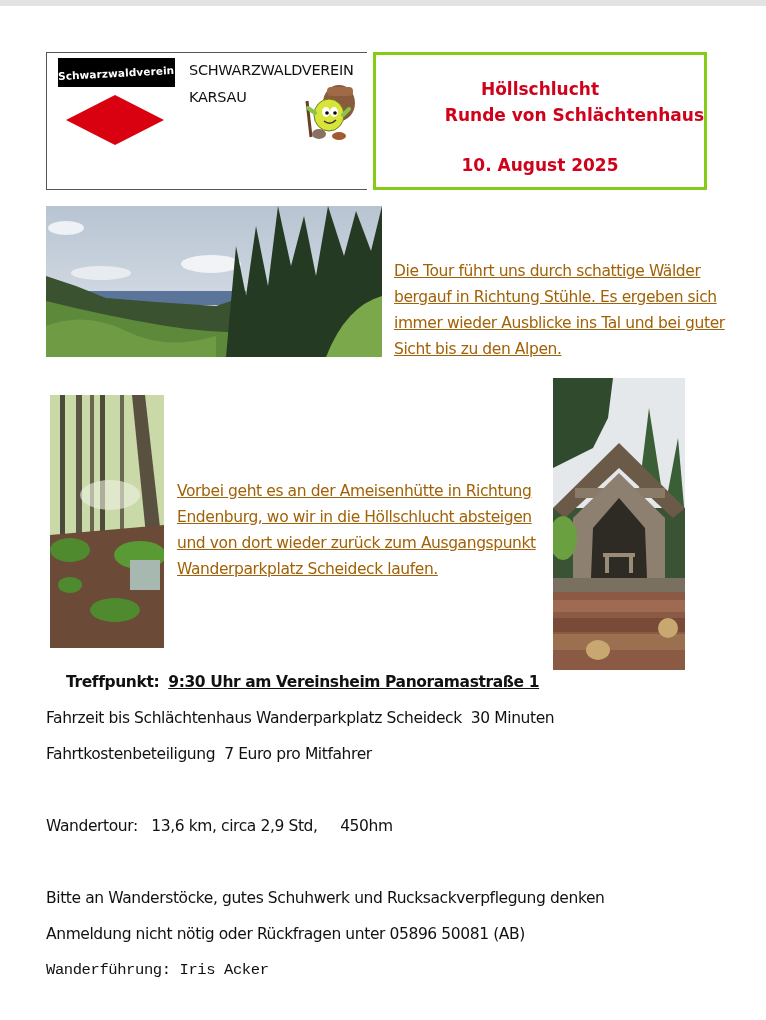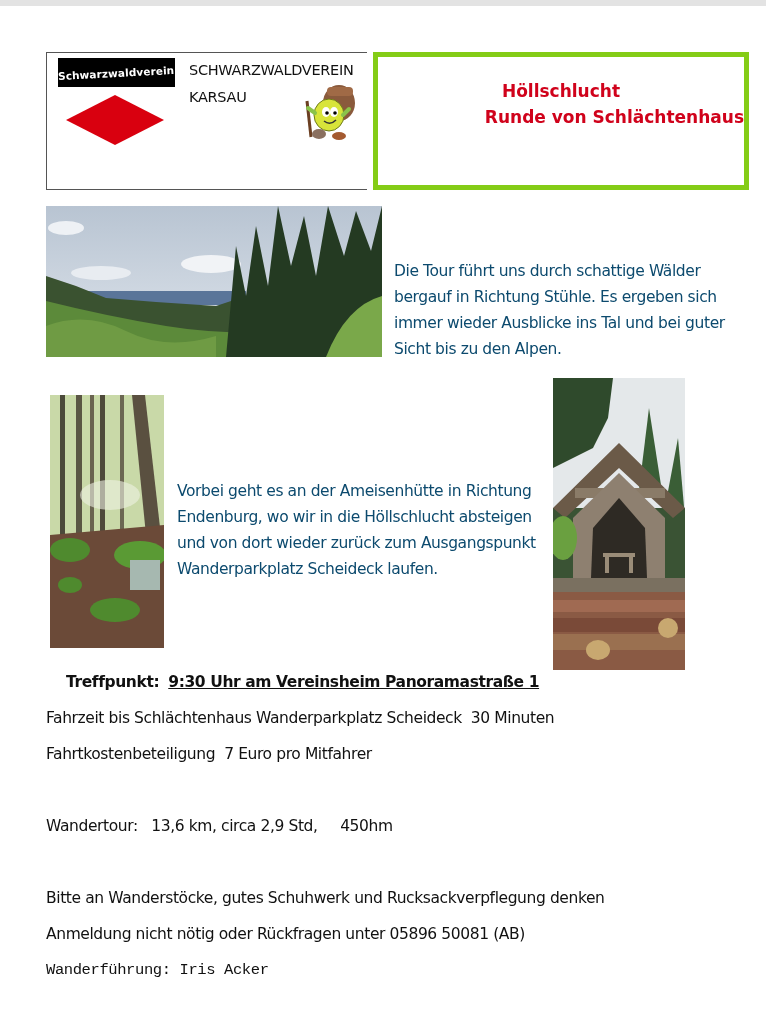--- a/index.html
+++ b/index.html
@@ -7,22 +7,22 @@
     body { font-family: "Liberation Sans", sans-serif; color: #111; position: relative; }
 
     .topbar { position: absolute; left: 0; top: 0; width: 766px; height: 6px; background: #e3e3e3; }
 
     
     .hdr-left {
       position: absolute; left: 46px; top: 52px; width: 321px; height: 138px;
       border-left: 1px solid #555; border-bottom: 1px solid #555; border-top: 1px solid #555;
     }
     .hdr-right {
-      position: absolute; left: 373px; top: 52px; width: 376px; height: 138px;
-      border: 5px solid #84cc16;
+      position: absolute; left: 373px; top: 52px; width: 334px; height: 138px;
+      border: 3px solid #84cc16;
     }
     .logo-box {
       position: absolute; left: 11px; top: 5px; width: 117px; height: 29px;
       background: #000; display: flex; align-items: center; justify-content: center;
     }
     .logo-text {
       color: #fff; font-family: "DejaVu Sans", sans-serif; font-weight: bold; font-size: 10.5px;
       transform: rotate(-3deg); letter-spacing: 0.1px;
     }
     .diamond { position: absolute; left: 18px; top: 41px; }
@@ -40,22 +40,22 @@
     .title-line1 { position: absolute; left: 0; right: 0; top: 24px; }
     .title-line2 { position: absolute; left: 0; right: 0; top: 50px; text-align: right; }
     .title-date { position: absolute; left: 0; right: 0; top: 100px; }
 
     
     .photo { position: absolute; overflow: hidden; }
     .photo svg { display: block; }
 
     
     .para {
-      position: absolute; font-size: 15.5px; line-height: 26px; color: #0c4a6e;
-      font-family: "DejaVu Sans", sans-serif; letter-spacing: -0.4px;
+      position: absolute; font-size: 15.5px; line-height: 26px; color: #a16207;
+      font-family: "DejaVu Sans", sans-serif; letter-spacing: -0.4px; text-decoration: underline;
     }
     .para1 { left: 394px; top: 258px; width: 345px; }
     .para2 { left: 177px; top: 478px; width: 370px; }
 
     .line {
       position: absolute; left: 46px; font-size: 15.5px; color: #111;
       font-family: "DejaVu Sans", sans-serif; letter-spacing: -0.4px; white-space: pre;
     }
     .bold { font-weight: bold; }
     .underline { text-decoration: underline; }
@@ -95,20 +95,21 @@
 
     <ellipse cx="22" cy="51" rx="7" ry="5" fill="#8a7060"></ellipse>
     <ellipse cx="42" cy="53" rx="7" ry="4" fill="#a45a30"></ellipse>
   </svg>
 </div>
 
 <div class="hdr-right">
   <div class="title-block">
     <div class="title-line1">Höllschlucht</div>
     <div class="title-line2">Runde von Schlächtenhaus</div>
+    <div class="title-date">10. August 2025</div>
   </div>
 </div>
 
 <div class="photo" style="left:46px; top:206px; width:336px; height:151px;">
   <svg width="336" height="151" viewBox="0 0 336 151">
     <defs>
       <linearGradient id="sky1" x1="0" y1="0" x2="0" y2="1">
         <stop offset="0" stop-color="#b8c4d2"></stop>
         <stop offset="1" stop-color="#dfe5ec"></stop>
       </linearGradient>

